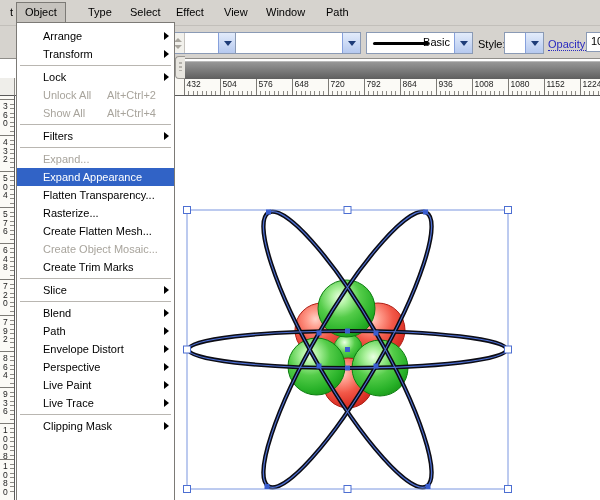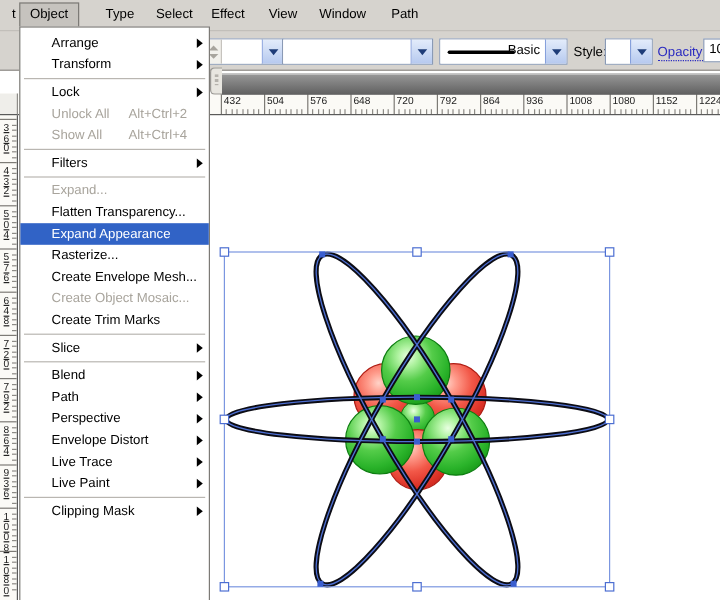--- a/index.html
+++ b/index.html
@@ -41,21 +41,21 @@
           border-bottom:1px solid #5a5a5a;overflow:hidden;z-index:4;}
   #vruler{position:absolute;left:0;top:95px;width:14px;height:405px;background:#fbfaf6;
           border-right:1px solid #5a5a5a;overflow:hidden;z-index:4;}
   #rcorner{position:absolute;left:0;top:78px;width:14px;height:17px;background:#efeeea;
            border-right:1px solid #8f8d89;border-bottom:1px solid #5a5a5a;z-index:4;}
   .hmaj{position:absolute;top:0;width:1px;height:17px;background:#7d7b76;}
   .hlab{position:absolute;top:1px;font-size:8.5px;color:#222;}
   .htick{position:absolute;bottom:0;width:1px;height:4px;background:#8d8b86;}
   .vmaj{position:absolute;left:0;width:14px;height:1px;background:#7d7b76;}
   .vlab{position:absolute;left:3px;width:7px;font-size:8.5px;line-height:8.5px;color:#222;
-        word-break:break-all;text-decoration:underline;}
+        word-break:break-all;}
   .vtick{position:absolute;right:0;width:4px;height:1px;background:#8d8b86;}
   
   #artboard{position:absolute;left:14px;top:95px;width:586px;height:405px;background:#fff;z-index:1;}
   #artwork{position:absolute;left:0;top:0;z-index:2;}
   
   #object-menu{position:absolute;left:16px;top:22px;width:159px;height:490px;background:#fff;
                border:1px solid #7c7a76;box-sizing:border-box;z-index:60;}
   .mi{position:relative;height:18px;line-height:18px;padding-left:26px;color:#000;white-space:nowrap;}
   .mi .sc{position:absolute;right:18px;}
   .mi .arrow{position:absolute;right:5px;top:5px;width:0;height:0;
@@ -405,30 +405,30 @@
     <div class="mi">Arrange<span class="arrow"></span></div>
     <div class="mi">Transform<span class="arrow"></span></div>
     <div class="msep"></div>
     <div class="mi">Lock<span class="arrow"></span></div>
     <div class="mi disabled">Unlock All<span class="sc">Alt+Ctrl+2</span></div>
     <div class="mi disabled">Show All<span class="sc">Alt+Ctrl+4</span></div>
     <div class="msep"></div>
     <div class="mi">Filters<span class="arrow"></span></div>
     <div class="msep"></div>
     <div class="mi disabled">Expand...</div>
+    <div class="mi hl">Expand Appearance</div>
     <div class="mi">Flatten Transparency...</div>
-    <div class="mi hl">Expand Appearance</div>
     <div class="mi">Rasterize...</div>
-    <div class="mi">Create Envelope Mesh...</div>
+    <div class="mi">Create Flatten Mesh...</div>
     <div class="mi disabled">Create Object Mosaic...</div>
     <div class="mi">Create Trim Marks</div>
     <div class="msep"></div>
     <div class="mi">Slice<span class="arrow"></span></div>
     <div class="msep"></div>
     <div class="mi">Blend<span class="arrow"></span></div>
     <div class="mi">Path<span class="arrow"></span></div>
+    <div class="mi">Envelope Distort<span class="arrow"></span></div>
     <div class="mi">Perspective<span class="arrow"></span></div>
-    <div class="mi">Envelope Distort<span class="arrow"></span></div>
+    <div class="mi">Live Paint<span class="arrow"></span></div>
     <div class="mi">Live Trace<span class="arrow"></span></div>
-    <div class="mi">Live Paint<span class="arrow"></span></div>
     <div class="msep"></div>
     <div class="mi">Clipping Mask<span class="arrow"></span></div>
   </div>
 
 </body></html>

